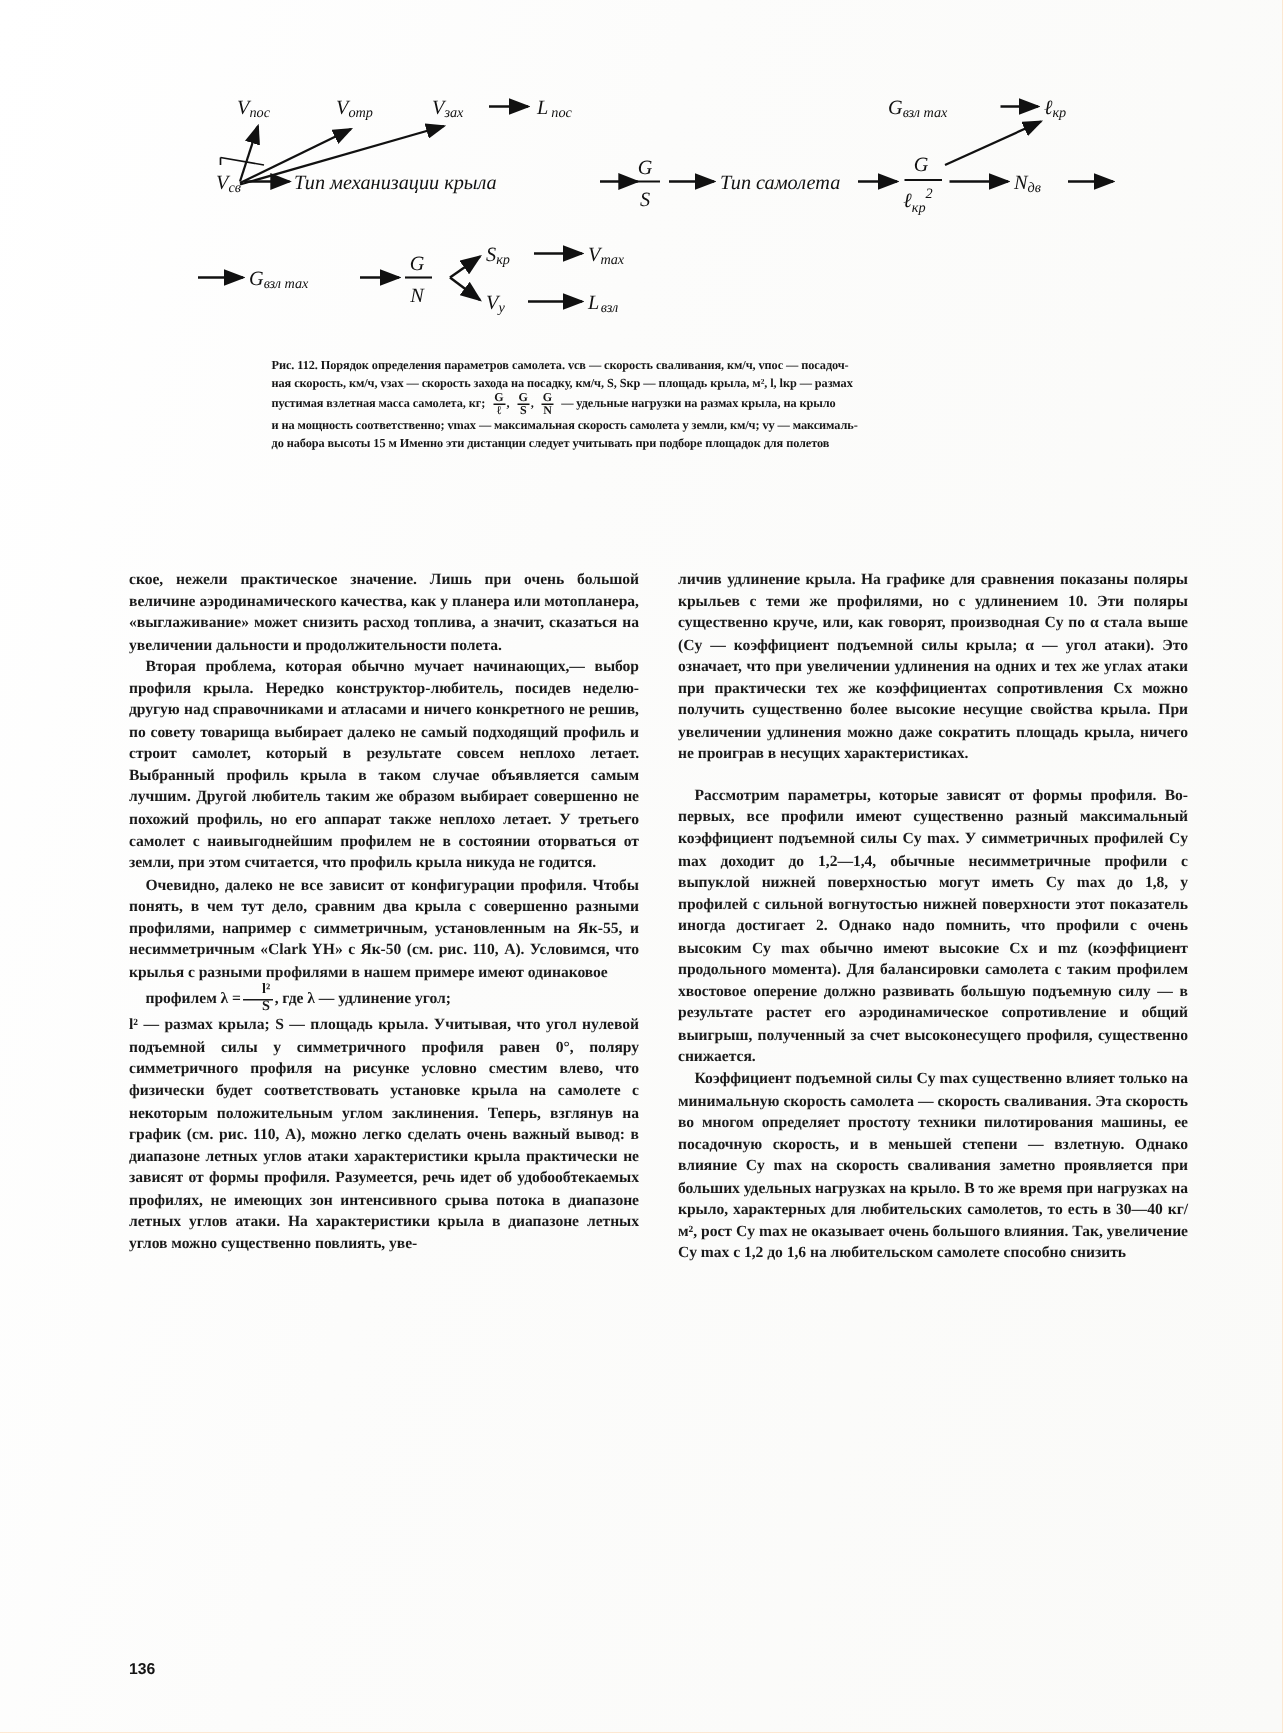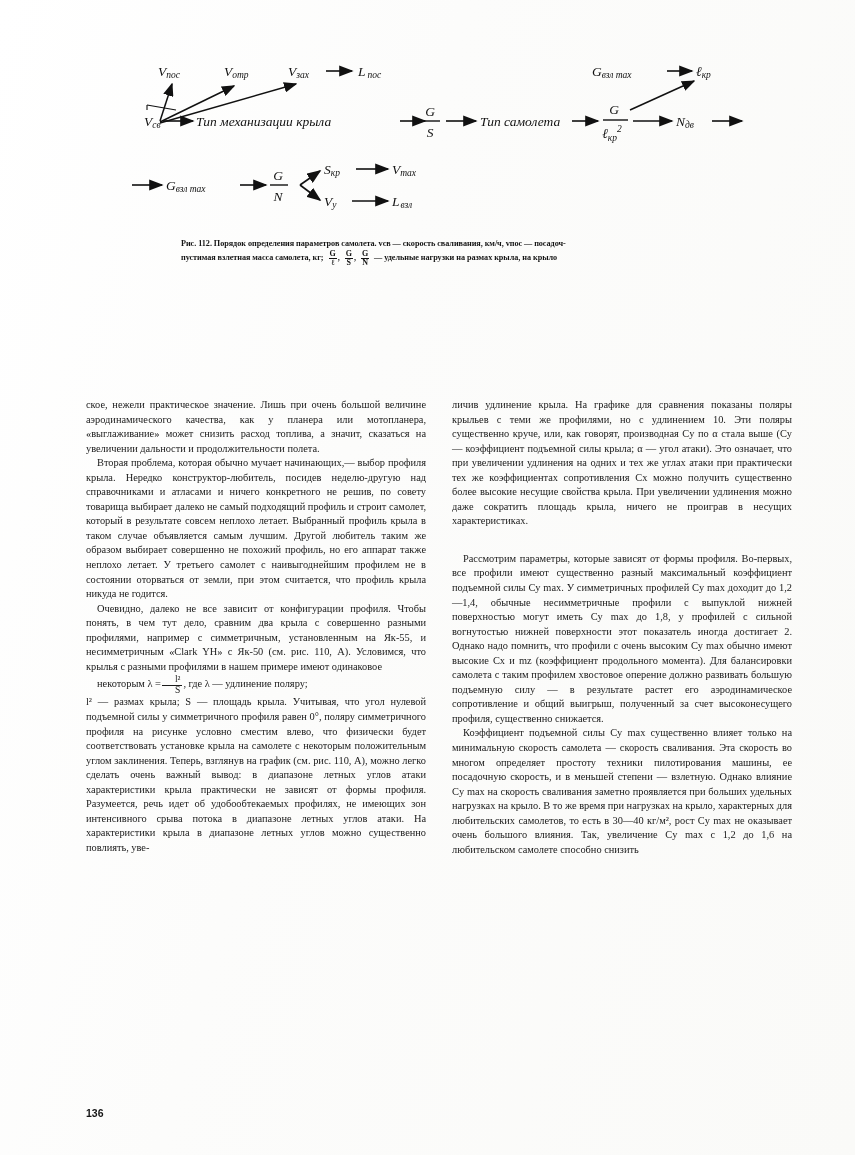--- a/index.html
+++ b/index.html
@@ -61,34 +61,35 @@
     line-height: 1.0;
     font-size: 8px;
     margin: 0 1px;
   }
   .frac .num { display:block; border-bottom: 1px solid #111; padding: 0 1px;}
   .frac .den { display:block; padding: 0 1px;}
 
   
   .col {
     position: absolute;
-    top: 398px;
+    top: 380px;
     width: 340px;
     font-size: 10.4px;
     line-height: 14.55px;
     text-align: justify;
     color: #1a1a1a;
     font-family: "Liberation Serif", serif;
     letter-spacing: -0.02px;
+    font-weight: bold;
   }
   .col.left  { left: 86px; }
   .col.right { left: 452px; }
   .col p { margin: 0; text-indent: 11px; }
   .col p.noind { text-indent: 0; }
-  .col p.gap { margin-top: 23px; }
+  .col p.gap { margin-top: 13px; }
   .formula-line {
     text-indent: 0;
     margin: 4px 0 2px 0;
     line-height: 20px;
   }
   .ffrac {
     display: inline-block;
     vertical-align: middle;
     line-height: 1.05;
     font-size: 9.5px;
@@ -193,35 +194,38 @@
       <text class="dlabel" x="392" y="126">V<tspan class="dlabel-sm" dy="2">max</tspan></text>
 
       <text class="dlabel" x="324" y="158">V<tspan class="dlabel-sm" dy="2">у</tspan></text>
       <line x1="352" y1="153" x2="388" y2="153" stroke="#111" stroke-width="1.6" marker-end="url(#ah)"></line>
       <text class="dlabel" x="392" y="158">L<tspan class="dlabel-sm" dx="1" dy="2">взл</tspan></text>
     </svg>
   </div>
 
   <div class="caption">
     <p class="capline">Рис. 112. Порядок определения параметров самолета. vсв — скорость сваливания, км/ч, vпос — посадоч-</p>
+    <p class="capline">ная скорость, км/ч, vзах — скорость захода на посадку, км/ч, S, Sкр — площадь крыла, м², l, lкр — размах</p>
     <p class="capline">
       <span>пустимая взлетная масса самолета, кг;&nbsp;</span>
       <span class="frac"><span class="num">G</span><span class="den">ℓ</span></span><span>,&nbsp;</span>
       <span class="frac"><span class="num">G</span><span class="den">S</span></span><span>,&nbsp;</span>
       <span class="frac"><span class="num">G</span><span class="den">N</span></span>
       <span>&nbsp;— удельные нагрузки на размах крыла, на крыло</span>
     </p>
+    <p class="capline">и на мощность соответственно; vmax — максимальная скорость самолета у земли, км/ч; vу — максималь-</p>
+    <p class="capline">до набора высоты 15 м  Именно эти дистанции следует учитывать при подборе площадок для полетов</p>
   </div>
 
   <div class="col left">
     <p class="noind">ское, нежели практическое значение. Лишь при очень большой величине аэродинамического качества, как у планера или мотопланера, «выглаживание» может снизить расход топлива, а значит, сказаться на увеличении дальности и продолжительности полета.</p>
     <p>Вторая проблема, которая обычно мучает начинающих,— выбор профиля крыла. Нередко конструктор-любитель, посидев неделю-другую над справочниками и атласами и ничего конкретного не решив, по совету товарища выбирает далеко не самый подходящий профиль и строит самолет, который в результате совсем неплохо летает. Выбранный профиль крыла в таком случае объявляется самым лучшим. Другой любитель таким же образом выбирает совершенно не похожий профиль, но его аппарат также неплохо летает. У третьего самолет с наивыгоднейшим профилем не в состоянии оторваться от земли, при этом считается, что профиль крыла никуда не годится.</p>
     <p>Очевидно, далеко не все зависит от конфигурации профиля. Чтобы понять, в чем тут дело, сравним два крыла с совершенно разными профилями, например с симметричным, установленным на Як-55, и несимметричным «Clark YH» с Як-50 (см. рис. 110, А). Условимся, что крылья с разными профилями в нашем примере имеют одинаковое</p>
     <p class="formula-line">
-      <span>некоторым λ =</span><span class="ffrac"><span class="num">l²</span><span class="den">S</span></span><span>, где λ — удлинение поляру;</span>
+      <span>профилем λ =</span><span class="ffrac"><span class="num">l²</span><span class="den">S</span></span><span>, где λ — удлинение угол;</span>
     </p>
     <p class="noind">l² — размах крыла; S — площадь крыла. Учитывая, что угол нулевой подъемной силы у симметричного профиля равен 0°, поляру симметричного профиля на рисунке условно сместим влево, что физически будет соответствовать установке крыла на самолете с некоторым положительным углом заклинения. Теперь, взглянув на график (см. рис. 110, А), можно легко сделать очень важный вывод: в диапазоне летных углов атаки характеристики крыла практически не зависят от формы профиля. Разумеется, речь идет об удобообтекаемых профилях, не имеющих зон интенсивного срыва потока в диапазоне летных углов атаки. На характеристики крыла в диапазоне летных углов можно существенно повлиять, уве-</p>
   </div>
 
   <div class="col right">
     <p class="noind">личив удлинение крыла. На графике для сравнения показаны поляры крыльев с теми же профилями, но с удлинением 10. Эти поляры существенно круче, или, как говорят, производная Cy по α стала выше (Cy — коэффициент подъемной силы крыла; α — угол атаки). Это означает, что при увеличении удлинения на одних и тех же углах атаки при практически тех же коэффициентах сопротивления Cx можно получить существенно более высокие несущие свойства крыла. При увеличении удлинения можно даже сократить площадь крыла, ничего не проиграв в несущих характеристиках.</p>
     <p class="gap">Рассмотрим параметры, которые зависят от формы профиля. Во-первых, все профили имеют существенно разный максимальный коэффициент подъемной силы Cy max. У симметричных профилей Cy max доходит до 1,2—1,4, обычные несимметричные профили с выпуклой нижней поверхностью могут иметь Cy max до 1,8, у профилей с сильной вогнутостью нижней поверхности этот показатель иногда достигает 2. Однако надо помнить, что профили с очень высоким Cy max обычно имеют высокие Cx и mz (коэффициент продольного момента). Для балансировки самолета с таким профилем хвостовое оперение должно развивать большую подъемную силу — в результате растет его аэродинамическое сопротивление и общий выигрыш, полученный за счет высоконесущего профиля, существенно снижается.</p>
     <p>Коэффициент подъемной силы Cy max существенно влияет только на минимальную скорость самолета — скорость сваливания. Эта скорость во многом определяет простоту техники пилотирования машины, ее посадочную скорость, и в меньшей степени — взлетную. Однако влияние Cy max на скорость сваливания заметно проявляется при больших удельных нагрузках на крыло. В то же время при нагрузках на крыло, характерных для любительских самолетов, то есть в 30—40 кг/м², рост Cy max не оказывает очень большого влияния. Так, увеличение Cy max с 1,2 до 1,6 на любительском самолете способно снизить</p>
   </div>
 

